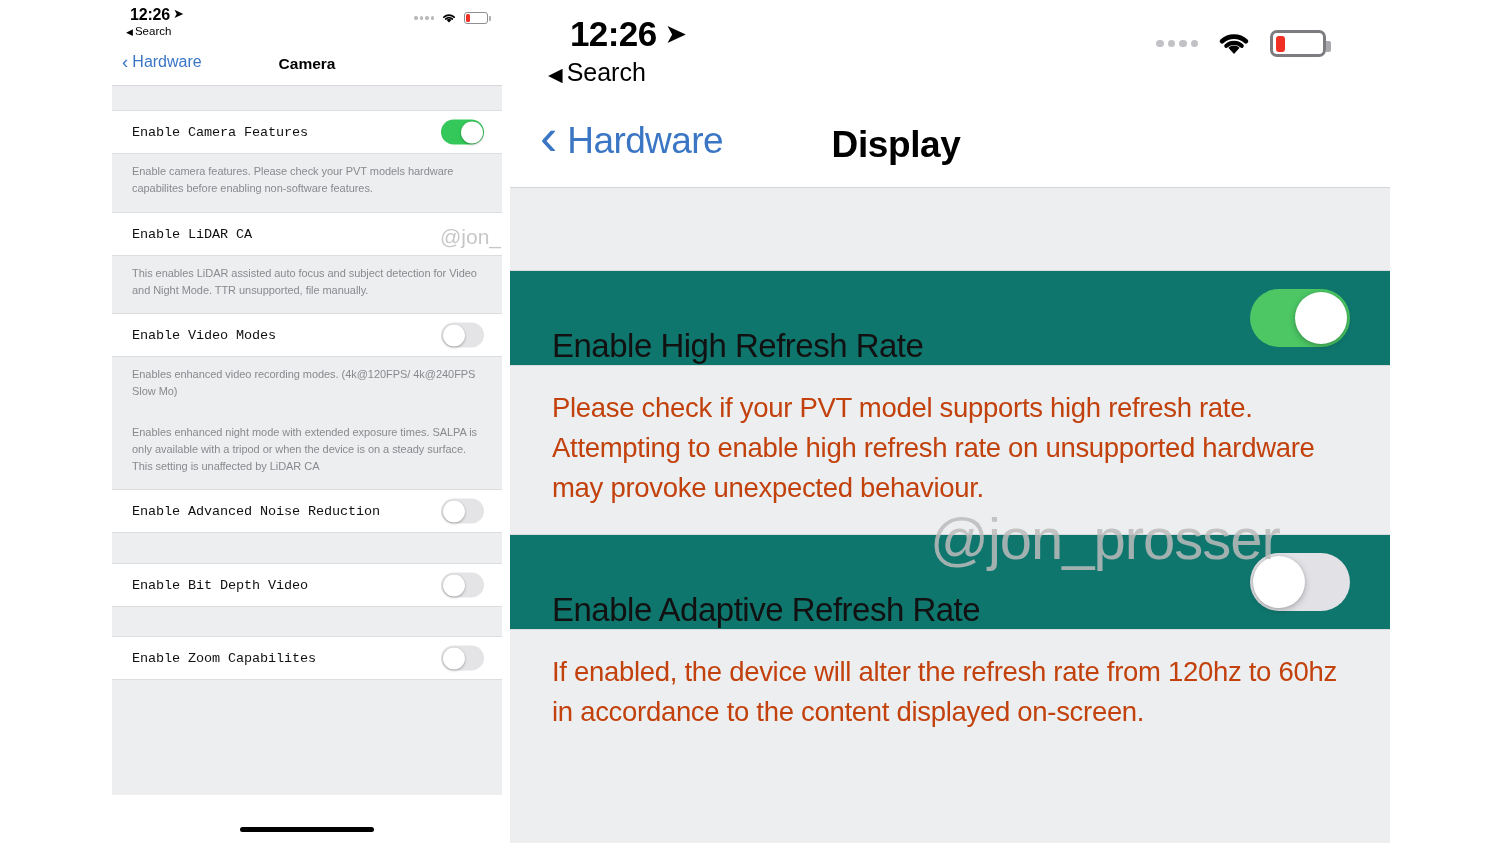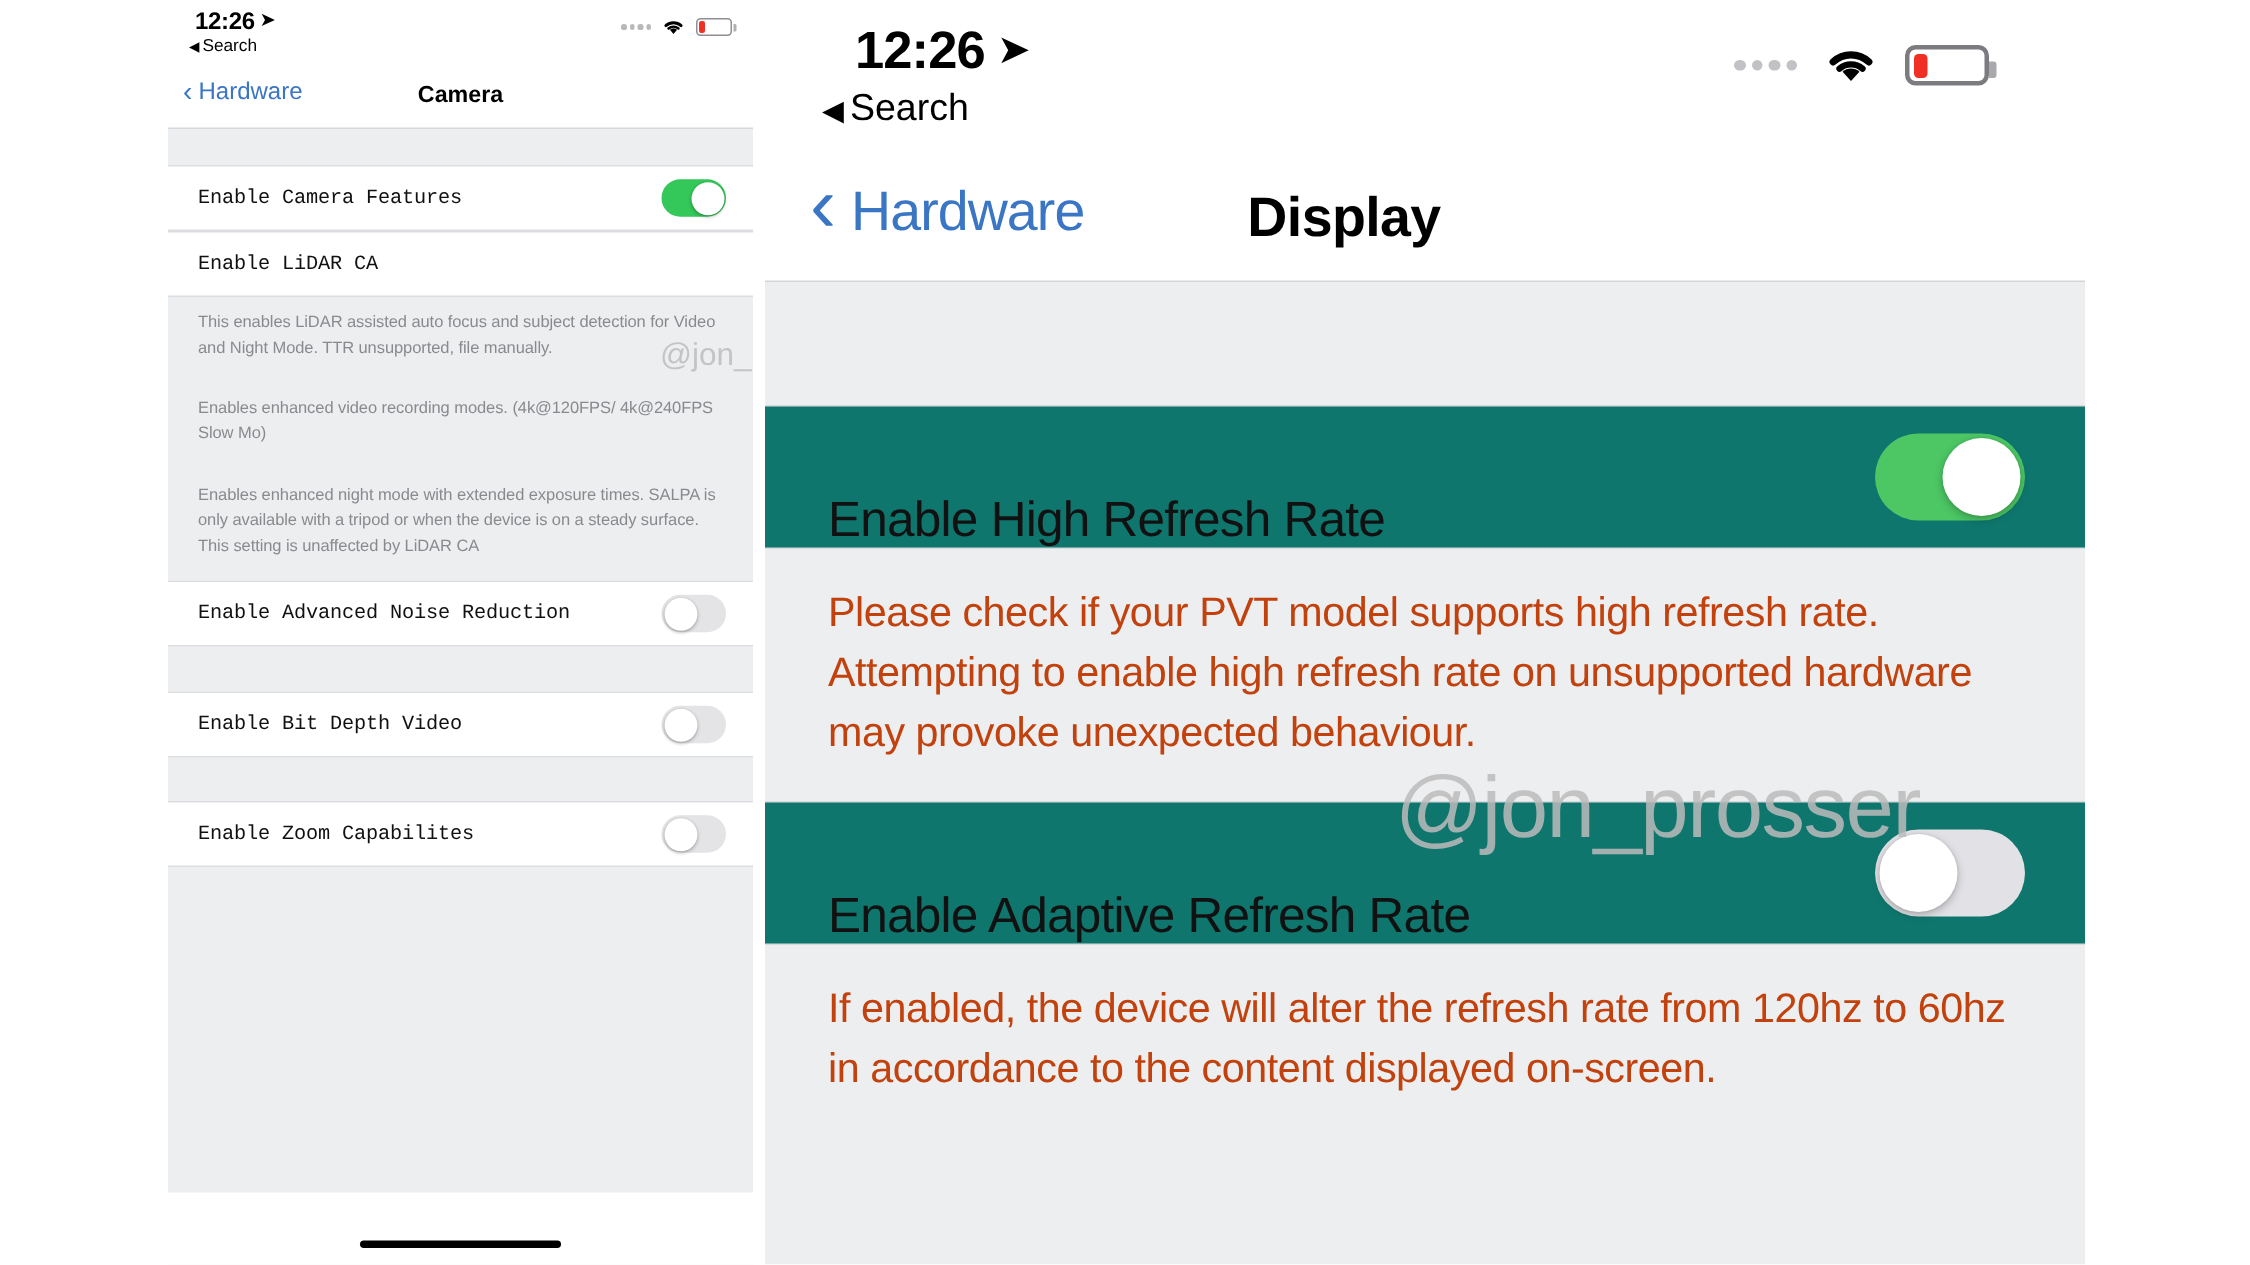--- a/index.html
+++ b/index.html
@@ -364,26 +364,33 @@
     <div class="l-body">
 
       <div class="l-gap" style="height:24px"></div>
 
       <div class="l-row">
         <span class="l-row-label">Enable Camera Features</span>
         <span class="tgl-sm on">
             <span class="knob"></span>
           </span>
       </div>
+      <div class="l-foot" style="height:58px">Enable camera features. Please check your PVT models hardware capabilites before enabling non-software features.</div>
 
       <div class="l-row">
         <span class="l-row-label">Enable LiDAR CA</span>
       </div>
       <div class="l-foot" style="height:57px">This enables LiDAR assisted auto focus and subject detection for Video and Night Mode. TTR unsupported, file manually.</div>
 
+      <div class="l-row">
+        <span class="l-row-label">Enable Video Modes</span>
+        <span class="tgl-sm">
+            <span class="knob"></span>
+          </span>
+      </div>
       <div class="l-foot" style="height:58px">Enables enhanced video recording modes. (4k@120FPS/ 4k@240FPS Slow Mo)</div>
 
       <div class="l-foot" style="height:74px">Enables enhanced night mode with extended exposure times. SALPA is only available with a tripod or when the device is on a steady surface. This setting is unaffected by LiDAR CA</div>
 
       <div class="l-row">
         <span class="l-row-label">Enable Advanced Noise Reduction</span>
         <span class="tgl-sm">
             <span class="knob"></span>
           </span>
       </div>

